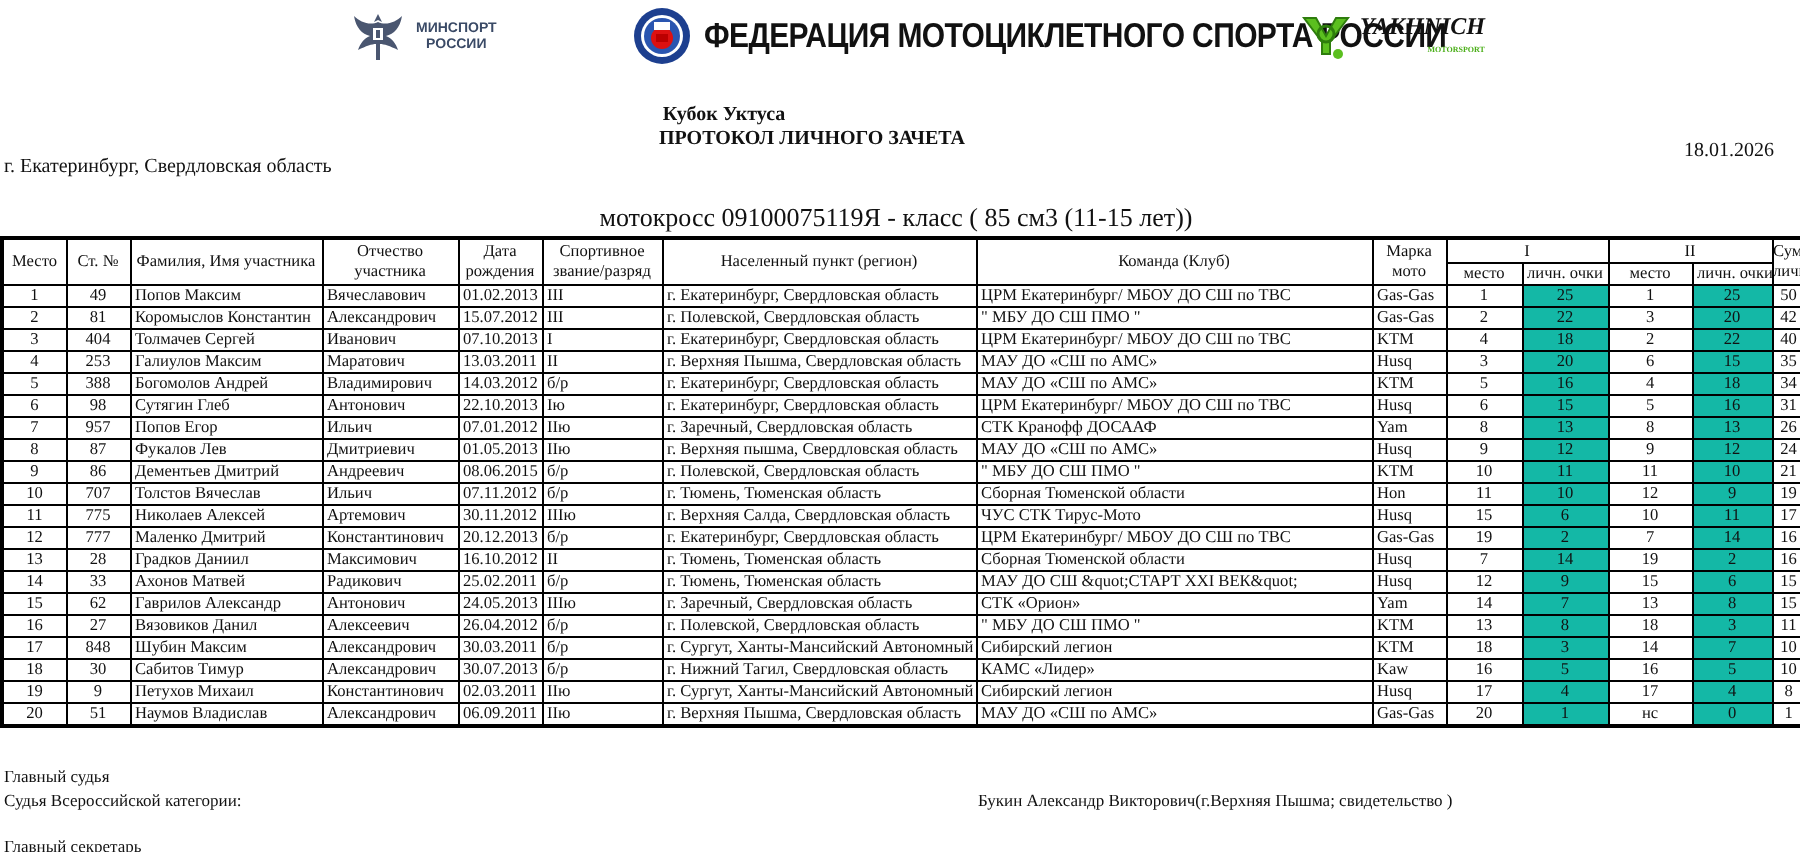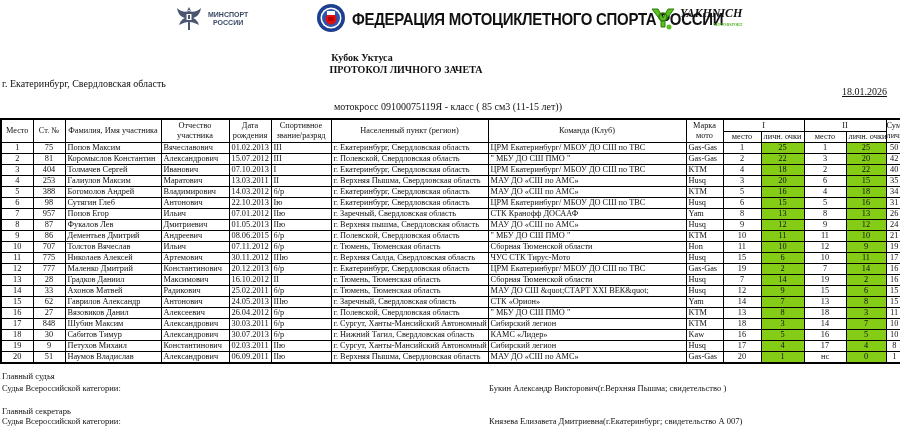--- a/index.html
+++ b/index.html
@@ -9,31 +9,31 @@
   .minsport { left:176px; top:4px; }
   .minsport .text { font-family:"Liberation Sans", sans-serif; font-size:7px; font-weight:bold; color:#3a4a66; line-height:8px; margin-left:6px; text-align:center; }
   .fms { left:316px; top:2px; }
   .fms .text { font-family:"Liberation Sans", sans-serif; font-size:15px; font-weight:bold; color:#111; margin-left:6px; letter-spacing:-0.3px; transform:scaleY(1.15); }
   .yak { left:650px; top:6px; }
   .yak .text { font-family:Liberation Serif, serif; font-style:italic; font-weight:bold; font-size:12px; color:#111; margin-left:4px; line-height:11px; }
   .yak .sub { display:block; font-size:4px; color:#4caf1a; text-align:right; font-style:normal; }
   .title1 { position:absolute; top:52px; left:0; width:724px; text-align:center; font-size:10px; font-weight:bold; }
   .title2 { position:absolute; top:64px; left:0; width:812px; text-align:center; font-size:10px; font-weight:bold; }
   .location { position:absolute; top:78px; left:2px; font-size:10px; }
-  .date { position:absolute; top:86px; right:13px; font-size:10px;text-decoration:underline; }
-  .classline { position:absolute; top:101px; left:0; width:896px; text-align:center; font-size:10px; }
+  .date { position:absolute; top:70px; right:13px; font-size:10px; }
+  .classline { position:absolute; top:101px; left:0; width:896px; text-align:center; font-size:13px; }
   table.results { position:absolute; top:118px; left:0; width:900px; border-collapse:collapse; table-layout:fixed; font-size:8.3px; }
   table.results th, table.results td { border:1px solid #000; padding:0 2px; height:10px; line-height:10px; white-space:nowrap; overflow:hidden; }
   table.results th { font-weight:normal; text-align:center; line-height:10px; }
   table.results thead tr:first-child th { height:11px; }
   td.c { text-align:center; }
   td.l { text-align:left; }
-  td.pts { background:#84cc16; text-align:center; }
+  td.pts { background:#14b8a6; text-align:center; }
   table.results { border:2px solid #000; }
-  .footer { position:absolute; font-size:8.5px; }
+  .footer { position:absolute; font-size:8.5px;margin-top:12px; }
 </style>
 </head>
 <body>
 
 <div class="logos">
   <div class="logo minsport">
     <svg width="26" height="30" viewBox="0 0 26 30">
       <path d="M13 3 L15 7 L13 6 L11 7 Z" fill="#4a5670"></path>
       <path d="M13 7 C9 9 4 7 1 4 C2 10 5 13 9 14 C6 15 4 18 3 21 C7 19 10 18 12 18 L12 26 L14 26 L14 18 C16 18 19 19 23 21 C22 18 20 15 17 14 C21 13 24 10 25 4 C22 7 17 9 13 7 Z" fill="#4a5670"></path>
       <rect x="10.5" y="10" width="5" height="6" fill="#fff"></rect>
@@ -109,21 +109,21 @@
     <tr>
       <th>место</th>
       <th>личн. очки</th>
       <th>место</th>
       <th>личн. очки</th>
     </tr>
   </thead>
   <tbody id="results-body">
       <tr>
         <td class="c">1</td>
-        <td class="c">75</td>
+        <td class="c">49</td>
         <td class="l">Попов Максим</td>
         <td class="l">Вячеславович</td>
         <td class="l">01.02.2013</td>
         <td class="l">III</td>
         <td class="l">г. Екатеринбург, Свердловская область</td>
         <td class="l">ЦРМ Екатеринбург/ МБОУ ДО СШ по ТВС</td>
         <td class="l">Gas-Gas</td>
         <td class="c">1</td>
         <td class="pts">25</td>
         <td class="c">1</td>

